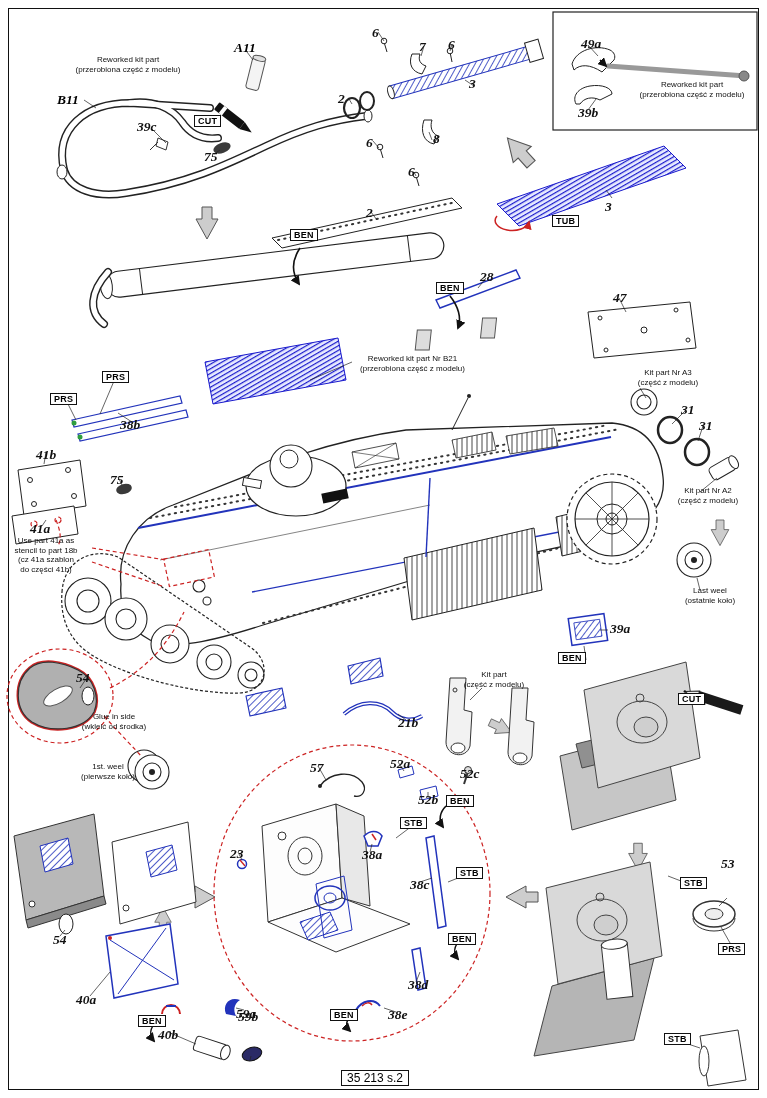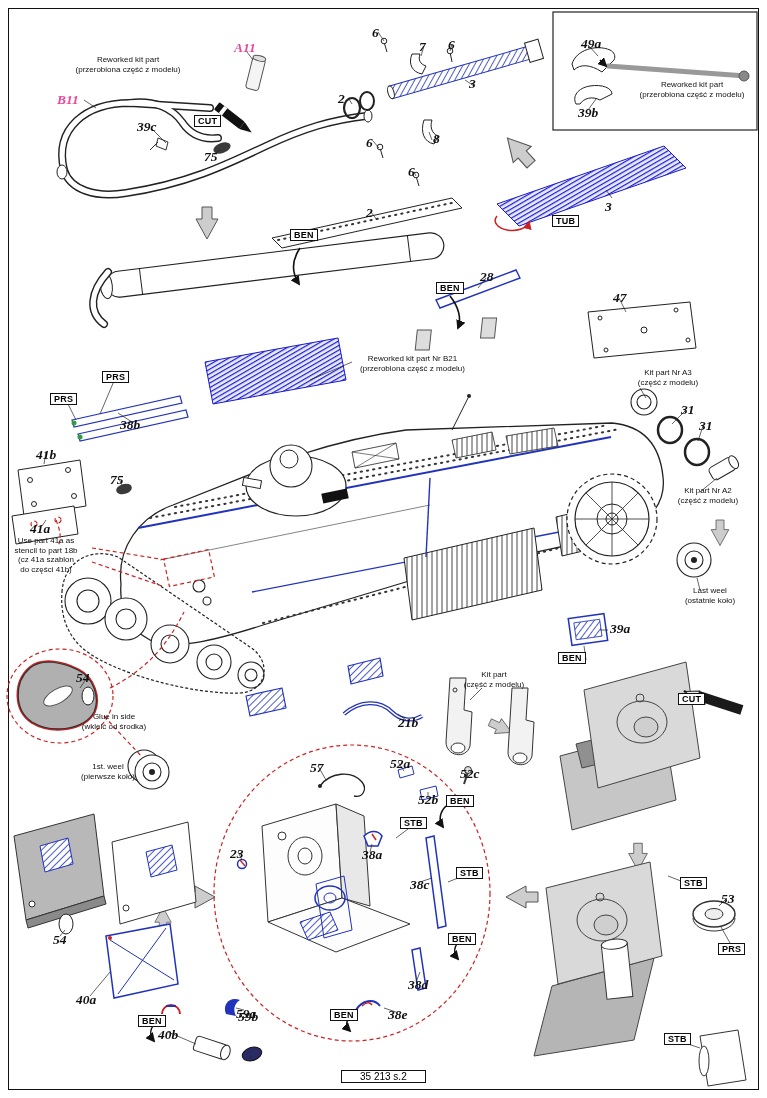--- a/index.html
+++ b/index.html
@@ -1,25 +1,25 @@
 <!DOCTYPE html>
 <html><head>
 <meta charset="utf-8">
 <style>
   html,body{margin:0;padding:0;background:#9a9a9a;}
   .sheet{position:relative;width:767px;height:1098px;background:#fff;overflow:hidden;
          font-family:"Liberation Sans",sans-serif;}
   .frame{position:absolute;left:8px;top:8px;width:749px;height:1080px;border:1.6px solid #111;}
   svg.art{position:absolute;left:0;top:0;width:767px;height:1098px;}
   .pn{position:absolute;font:italic bold 13.5px "Liberation Serif",serif;color:#111;white-space:nowrap;}
-  .green{color:#ec4899;}
+  .green{color:#000000;}
   .note{position:absolute;font-size:8px;line-height:1.2;text-align:center;color:#111;white-space:pre-line;}
   .tag{position:absolute;font:bold 9px "Liberation Sans",sans-serif;border:1px solid #111;background:#fff;
        padding:0px 3px;letter-spacing:.3px;white-space:nowrap;}
-  .plate{position:absolute;font-size:10px;border:1px solid #111;background:#fff;padding:0 18px;}
+  .plate{position:absolute;font-size:12px;border:1px solid #111;background:#fff;padding:0 5px;}
   .tubeO{fill:none;stroke:#222;stroke-width:8;stroke-linecap:round;}
   .tubeI{fill:none;stroke:#fff;stroke-width:5.2;stroke-linecap:round;}
   .riv{stroke:#333;stroke-width:2;stroke-dasharray:1.3 5;fill:none;stroke-linecap:round;}
   .ld{stroke:#222;stroke-width:.7;}
   .rd{stroke:#cc2222;fill:none;stroke-dasharray:4 3;stroke-width:1.2;}
   .bend{fill:none;stroke:#111;stroke-width:1.6;marker-end:url(#ah);}
   .bendr{fill:none;stroke:#cc2222;stroke-width:1.5;marker-end:url(#ahr);}
   .wh{fill:#fff;stroke:#222;stroke-width:1.1;}
 </style>
 </head>
@@ -462,21 +462,21 @@
 <span class="pn" style="left:230px;top:846px">23</span>
 <span class="pn" style="left:362px;top:847px">38a</span>
 <span class="pn" style="left:410px;top:877px">38c</span>
 <span class="pn" style="left:408px;top:977px">38d</span>
 <span class="pn" style="left:388px;top:1007px">38e</span>
 <span class="pn" style="left:53px;top:932px">54</span>
 <span class="pn" style="left:76px;top:992px">40a</span>
 <span class="pn" style="left:158px;top:1027px">40b</span>
 <span class="pn" style="left:236px;top:1006px">59a</span>
 <span class="pn" style="left:238px;top:1009px">59b</span>
-<span class="pn" style="left:721px;top:891px">53</span>
+<span class="pn" style="left:721px;top:856px">53</span>
 
 <div class="note" style="left:72px;top:55px;width:112px">Reworked kit part
 (przerobiona część z modelu)</div>
 <div class="note" style="left:636px;top:80px;width:112px">Reworked kit part
 (przerobiona część z modelu)</div>
 <div class="note" style="left:350px;top:354px;width:125px">Reworked kit part Nr B21
 (przerobiona część z modelu)</div>
 <div class="note" style="left:618px;top:368px;width:100px">Kit part Nr A3
 (część z modelu)</div>
 <div class="note" style="left:658px;top:486px;width:100px">Kit part Nr A2

